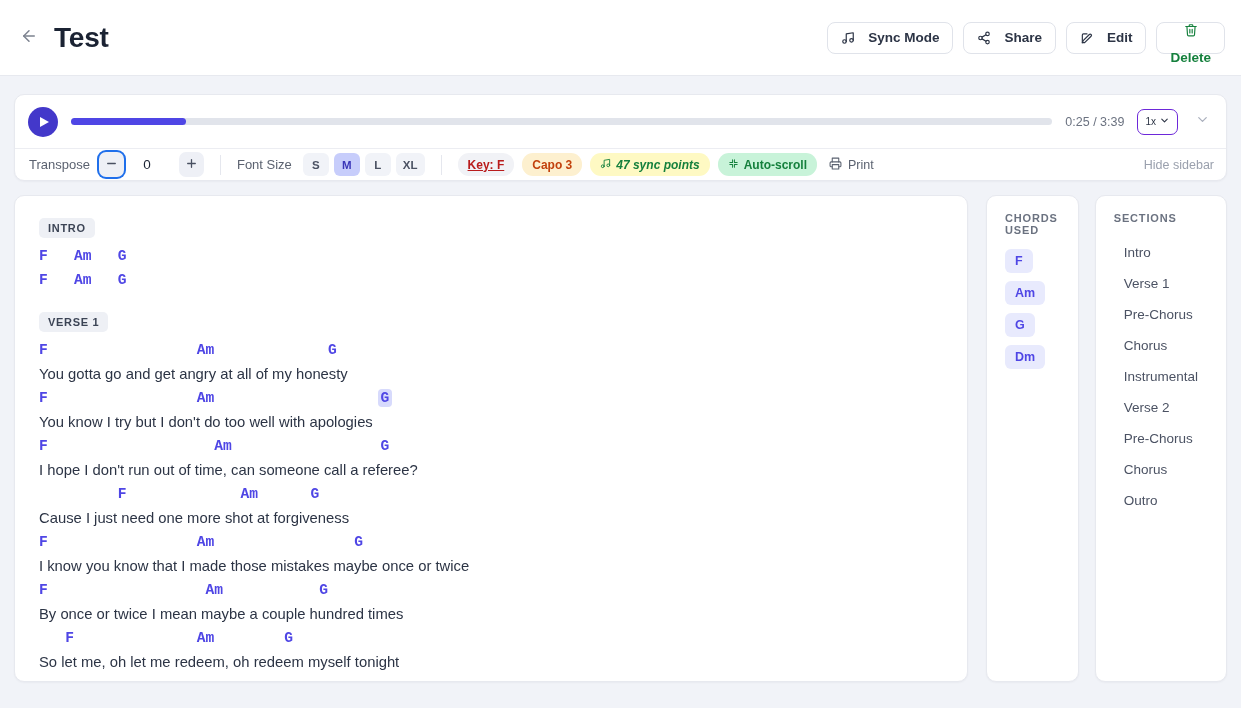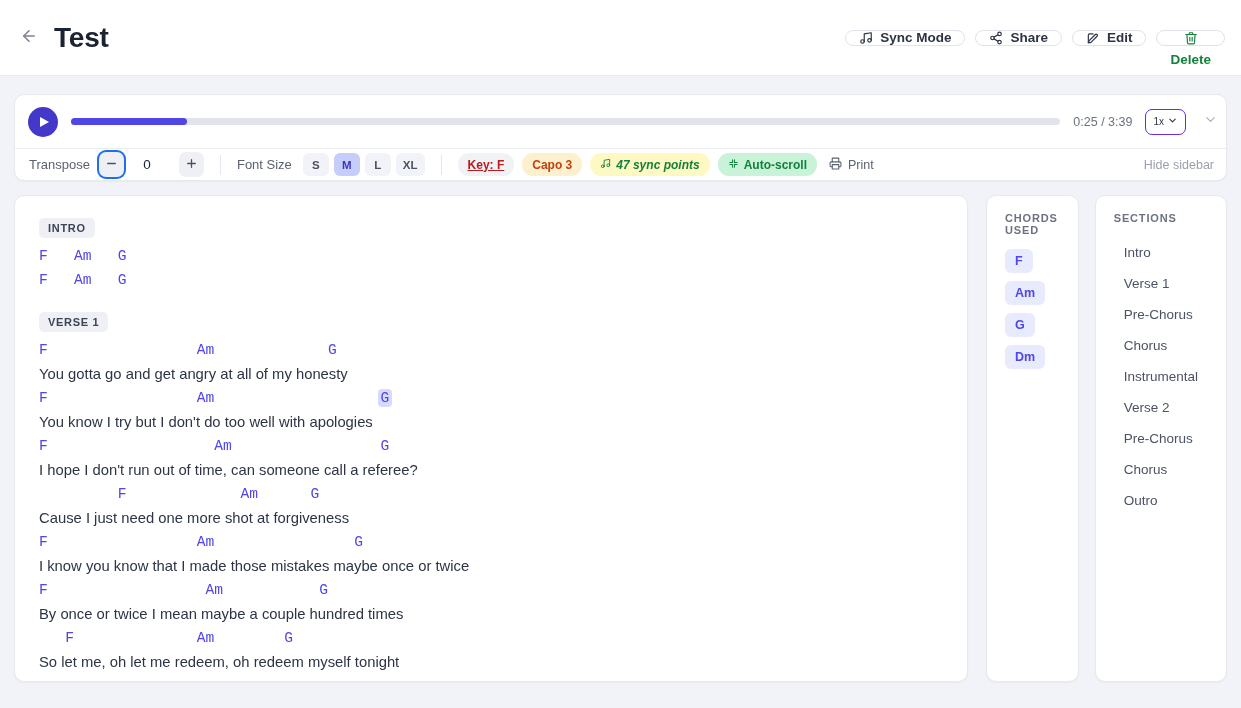--- a/index.html
+++ b/index.html
@@ -33,27 +33,27 @@
     margin-left: 10px;
     letter-spacing: -0.2px;
   }
   .header-actions {
     margin-left: auto;
     display: flex;
     align-items: center;
     gap: 10px;
   }
   .hbtn {
-    height: 16px;
+    height: 32px;
     border: 1px solid #e0e3ea;
     border-radius: 8px;
     background: #fff;
     display: flex;
     align-items: center;
-    gap: 7px;
+    gap: 13px;
     padding: 0 13px;
     font-size: 13.5px;
     font-weight: 600;
     color: #2c3445;
     cursor: pointer;
     white-space: nowrap;
   }
   .hbtn.danger { color: #15803d; flex-direction: column; }
   .hbtn svg { display: block; }
 
@@ -63,21 +63,21 @@
     background: #ffffff;
     border: 1px solid #e7e9ef;
     border-radius: 10px;
     box-shadow: 0 1px 2px rgba(22,28,45,.04);
     overflow: hidden;
   }
   .player-row {
     height: 53px;
     display: flex;
     align-items: center;
-    padding: 0 4px 0 13px;
+    padding: 0 12px 0 13px;
     gap: 13px;
   }
   .play-btn {
     width: 30px; height: 30px;
     border-radius: 50%;
     background: #4338ca;
     display: flex; align-items: center; justify-content: center;
     cursor: pointer;
     flex: none;
     border: none;
@@ -244,21 +244,21 @@
     padding: 4px 9px;
     margin-bottom: 6px;
   }
   .block { margin-bottom: 20px; }
   .chordline, .lyricline {
     font-family: "Liberation Mono", monospace;
     font-size: 14.6px;
     line-height: 24px;
     white-space: pre;
   }
-  .chordline { color: #4f46e5; font-weight: 400; }
+  .chordline { color: #4f46e5; font-weight: 700; }
   .lyricline {
     color: #2c3445;
     font-family: "Liberation Sans", sans-serif;
     font-size: 14.8px;
     line-height: 24px;
     white-space: pre;
   }
   .chordline .hl {
     background: #d7dafc;
     border-radius: 4px;

